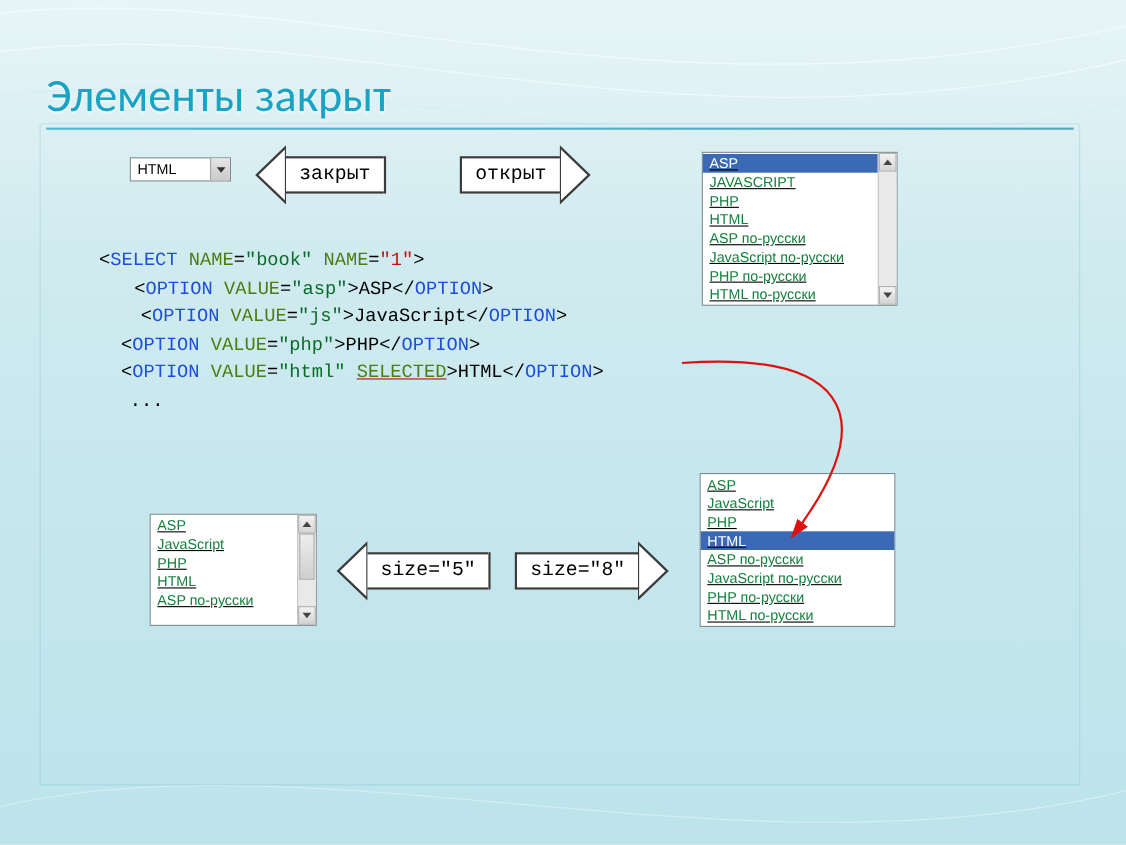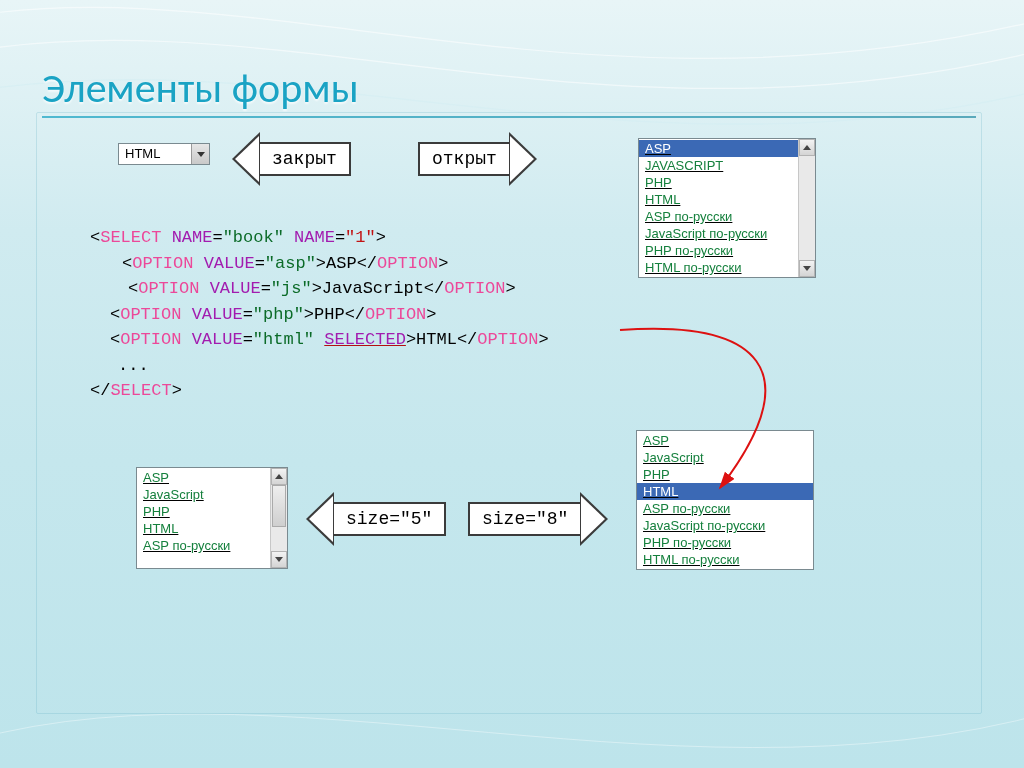--- a/index.html
+++ b/index.html
@@ -117,43 +117,43 @@
     border-top:23px solid transparent;border-bottom:23px solid transparent;border-left:24px solid #fff;
   }
   .ba-cap-l{border-left:2px solid #3b3b3b; width:2px; height:34px; background:#fff;}
   .ba-cap-r{border-right:2px solid #3b3b3b; width:2px; height:34px; background:#fff;}
   
   #sel-closed { position:absolute; left:118px; top:143px; width:92px;}
   #arrow-closed { left:232px; top:132px; }
   #arrow-open   { left:418px; top:132px; }
   #list-open    { position:absolute; left:638px; top:138px; width:178px;}
   #codeblock    { position:absolute; left:90px; top:225px; font-family:'Courier New',monospace; font-size:17px; line-height:1.5; }
-  #codeblock .tag{color:#ec4899;text-align:center;}
-  #codeblock .attr{color:#a21caf;}
+  #codeblock .tag{color:#1d4ed8;text-align:center;}
+  #codeblock .attr{color:#4d7c0f;}
   #codeblock .val{color:#0b6b28;}
   #codeblock .num{color:#c21212;}
   #codeblock .u{ text-decoration: underline; text-decoration-color:#b40f0f;margin-top:48px; }
   #list5 { position:absolute; left:136px; top:467px; width:152px; height:102px;}
   #list8 { position:absolute; left:636px; top:430px; width:178px;}
   #arrow-s5 { left:306px; top:492px;}
   #arrow-s8 { left:468px; top:492px;}
   
   #redarrow { position:absolute; left:0; top:0; pointer-events:none;}
 </style>
 </head>
 <body>
 
 <svg class="waves" viewBox="0 0 1024 768" preserveAspectRatio="none">
   <path d="M-50 20 C 250 -40, 600 140, 1080 10" stroke="#ffffff" stroke-width="1.2" fill="none"></path>
   <path d="M-50 55 C 280 -10, 620 170, 1080 40" stroke="#ffffff" stroke-width="1.2" fill="none"></path>
   <path d="M-50 95 C 300 30, 650 200, 1080 80" stroke="#d4eef3" stroke-width="1.5" fill="none"></path>
   <path d="M-60 750 C 260 640, 700 830, 1090 700" stroke="#ffffff" stroke-width="1" fill="none" opacity="0.7"></path>
 </svg>
 
-<div class="title">Элементы формы</div>
+<div class="title">Элементы закрыт</div>
 <div class="title-underline"></div>
 <div class="content-frame"></div>
 
 <div id="sel-closed" class="win-select">
   <span class="val">HTML</span>
   <span class="btn">
       <span class="tri"></span>
     </span>
 </div>
 
@@ -201,21 +201,20 @@
   <div style="padding-left:38px;">
     &lt;<span class="tag">OPTION</span> <span class="attr">VALUE</span>=<span class="val">"js"</span>&gt;JavaScript&lt;/<span class="tag">OPTION</span>&gt;
   </div>
   <div style="padding-left:20px;">
     &lt;<span class="tag">OPTION</span> <span class="attr">VALUE</span>=<span class="val">"php"</span>&gt;PHP&lt;/<span class="tag">OPTION</span>&gt;
   </div>
   <div style="padding-left:20px;">
     &lt;<span class="tag">OPTION</span> <span class="attr">VALUE</span>=<span class="val">"html"</span> <span class="attr u">SELECTED</span>&gt;HTML&lt;/<span class="tag">OPTION</span>&gt;
   </div>
   <div style="padding-left:28px;">...</div>
-  <div>&lt;/<span class="tag">SELECT</span>&gt;</div>
 </div>
 
 <div id="list5" class="win-list">
   <div class="items">
     <div>ASP</div>
     <div>JavaScript</div>
     <div>PHP</div>
     <div>HTML</div>
     <div>ASP по-русски</div>
   </div>

